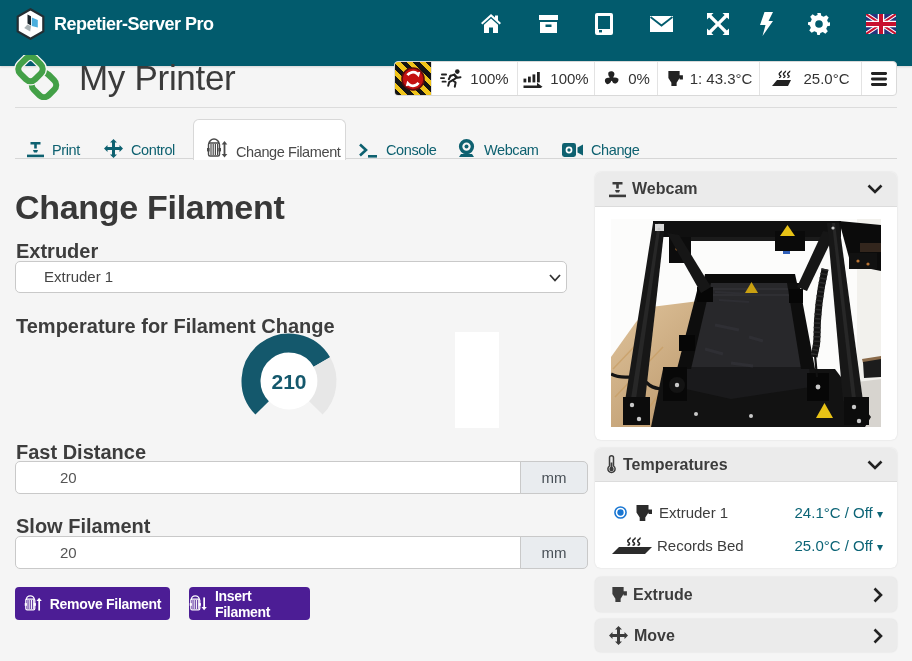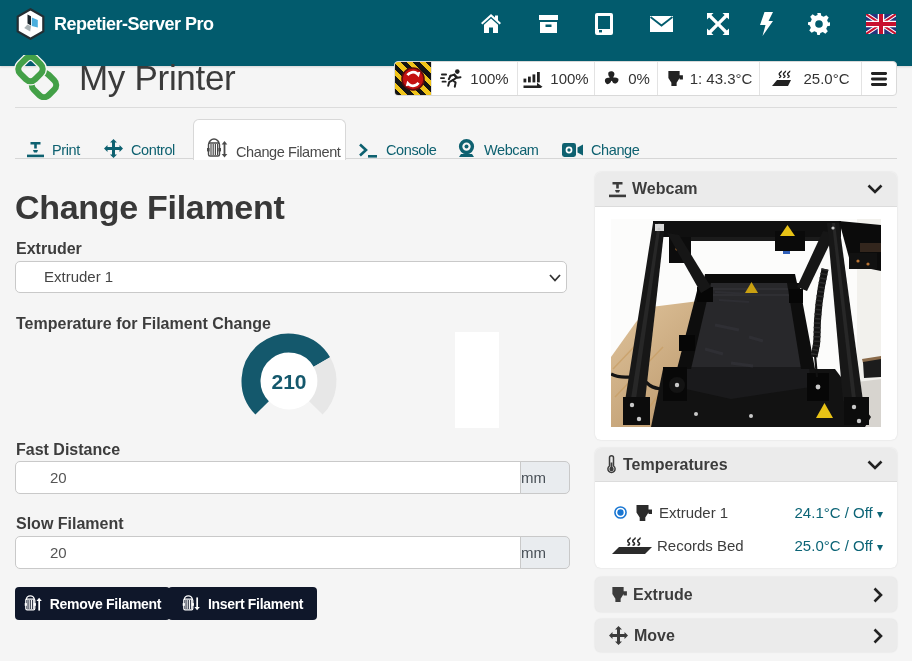--- a/index.html
+++ b/index.html
@@ -17,25 +17,25 @@
 .estop { width:36px; border-left:none; background:repeating-linear-gradient(45deg,#141414 0 4.5px,#f0c419 4.5px 9px); }
 
 
 .hrline { position:absolute; left:15px; top:107px; width:882px; height:1px; background:#dcdcdc; }
 .tabline { position:absolute; left:15px; top:158px; width:882px; height:1px; background:#d6d6d6; }
 .tab { position:absolute; top:120px; height:38px; display:flex; align-items:flex-end; gap:8px; color:#0e6170; font-size:14.5px; letter-spacing:-0.4px; white-space:nowrap; }
 .tab.active { top:119px; height:41px; background:#fff; border:1px solid #d8d8d8; border-bottom:none; border-radius:6px 6px 0 0; color:#4a4a4a; z-index:3; }
 
 
 .h2 { position:absolute; left:15px; top:188px; font-size:34px; font-weight:bold; color:#383838; letter-spacing:-0.3px; }
-.lbl { position:absolute; font-size:16px; font-weight:bold; color:#3d3d3d; }
+.lbl { position:absolute; font-size:20px; font-weight:bold; color:#3d3d3d; }
 .select { position:absolute; left:15px; top:261px; width:552px; height:32px; background:#fff; border:1px solid #c9c9c9; border-radius:5px; line-height:30px; font-size:15px; color:#444; padding-left:28px; }
-.input { position:absolute; left:15px; width:552px; height:33px; background:#fff; border:1px solid #c9c9c9; border-radius:5px; line-height:31px; font-size:15px; color:#555; padding-left:34px; }
-.addon { position:absolute; width:50px; height:33px; background:#e9ecef; border:1px solid #c9c9c9; border-radius:0 5px 5px 0; line-height:31px; font-size:15px; color:#495057; }
-.btn { position:absolute; top:587px; height:33px; background:#0f172a; border-radius:4px; color:#fff; font-size:14px; letter-spacing:-0.3px; font-weight:bold; display:flex; align-items:center; justify-content:center; gap:8px; }
+.input { position:absolute; left:15px; width:552px; height:33px; background:#fff; border:1px solid #c9c9c9; border-radius:5px; line-height:31px; font-size:15px; color:#555; padding-left:44px; }
+.addon { position:absolute; width:68px; height:33px; background:#e9ecef; border:1px solid #c9c9c9; border-radius:0 5px 5px 0; line-height:31px; font-size:15px; color:#495057; text-align:center; }
+.btn { position:absolute; top:587px; height:33px; background:#4c1d95; border-radius:4px; color:#fff; font-size:14px; letter-spacing:-0.3px; font-weight:bold; display:flex; align-items:center; justify-content:center; gap:8px; }
 .whitebox { position:absolute; left:455px; top:332px; width:44px; height:96px; background:#fff; }
 
 
 .panel { position:absolute; left:595px; width:302px; background:#fff; border-radius:6px; box-shadow:0 0 2px rgba(0,0,0,0.12); }
 .phead { height:35px; background:#ebebeb; border-radius:6px 6px 0 0; display:flex; align-items:center; padding:0 14px; gap:6px; font-size:16px; font-weight:bold; color:#3c3c3c; border-bottom:1px solid #dcdcdc; }
 .phead.only { border-radius:6px; border-bottom:none;justify-content:center; }
 .chev { margin-left:auto; }
 .trow { display:flex; align-items:center; font-size:15px; color:#3d3d3d; }
 .tval { margin-left:auto; color:#0c6476; font-size:15px; }
 </style>
@@ -273,21 +273,21 @@
       </g>
     <rect x="0.8" y="8.5" width="2.4" height="3" fill="#fff"></rect>
       <rect x="10.8" y="8.5" width="2.4" height="3" fill="#fff"></rect>
     <g fill="#fff">
         <path d="M16.8 2.5 l3 3.8 h-6 z"></path>
         <rect x="15.9" y="5.8" width="1.9" height="11"></rect>
       </g>
   </svg>
   <span>Remove Filament</span>
   </div>
-<div class="btn" style="left:168px;width:149px">
+<div class="btn" style="left:189px;width:121px">
   <svg width="18" height="18" viewBox="0 0 20 19">
     <path d="M2.5 5 a4.5 4.5 0 0 1 9 0" fill="none" stroke="#fff" stroke-width="1.5"></path>
     <rect x="2" y="4" width="10" height="12" rx="1.4" fill="none" stroke="#fff" stroke-width="1.4"></rect>
     <g stroke="#fff" stroke-width="1.1">
         <path d="M4.4 5 v10 M6.4 5 v10 M8.4 5 v10 M10.4 5 v10"></path>
       </g>
     <rect x="0.8" y="8.5" width="2.4" height="3" fill="#fff"></rect>
       <rect x="10.8" y="8.5" width="2.4" height="3" fill="#fff"></rect>
     <g fill="#fff">
         <path d="M16.8 16.5 l3 -3.8 h-6 z"></path>

